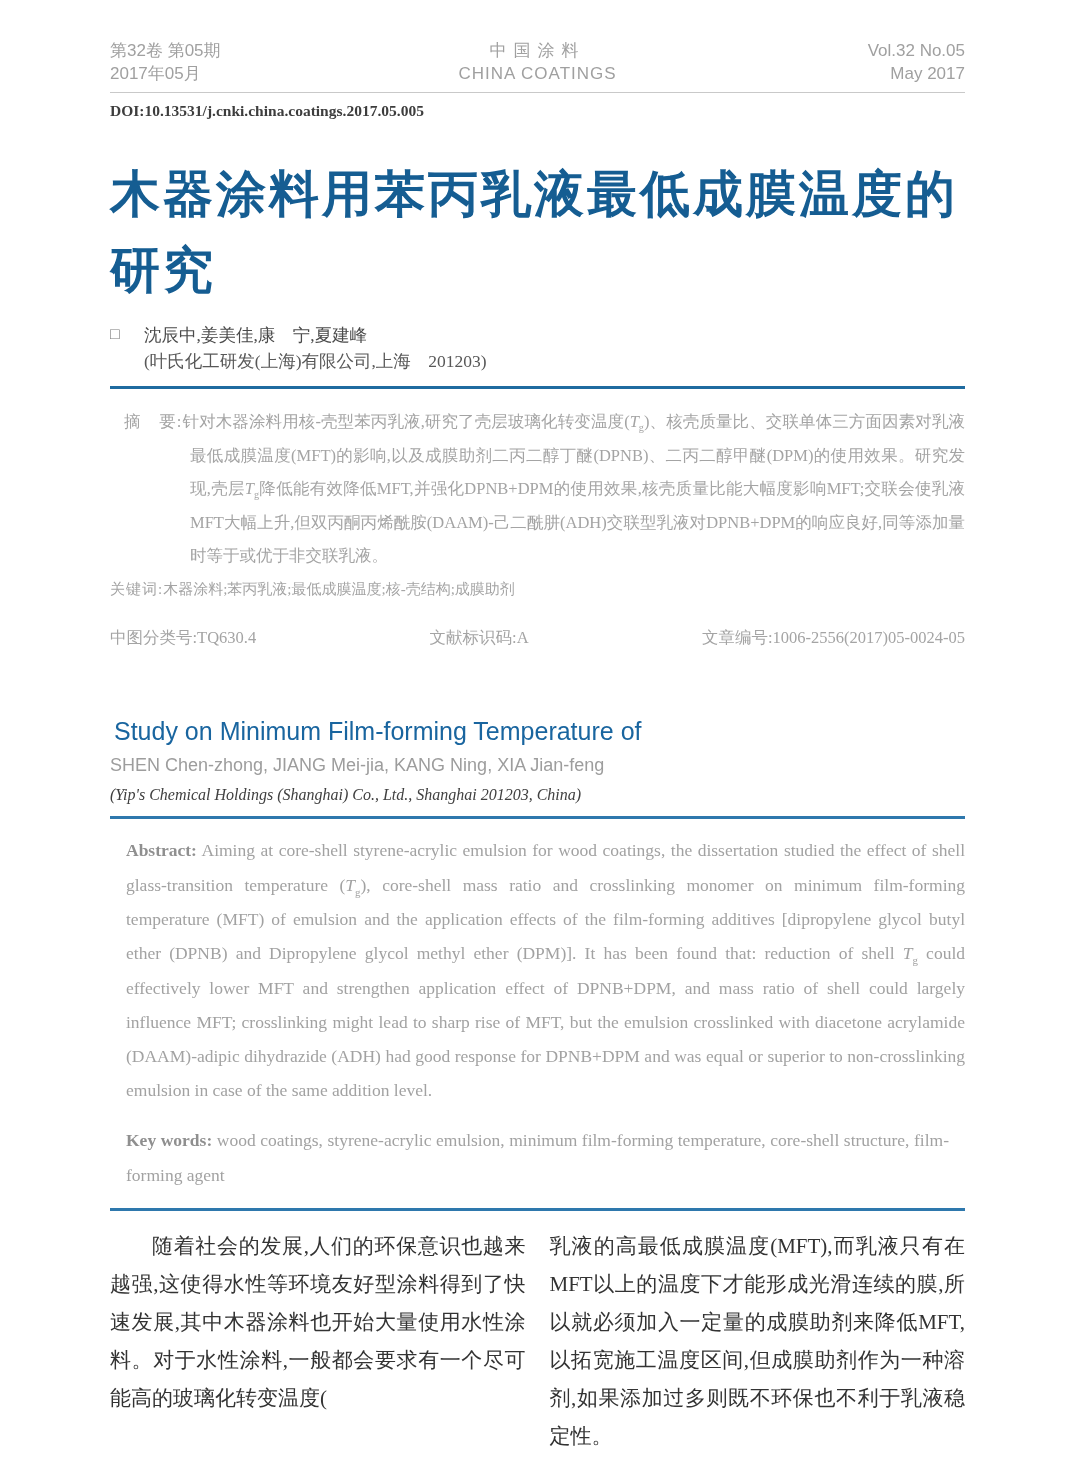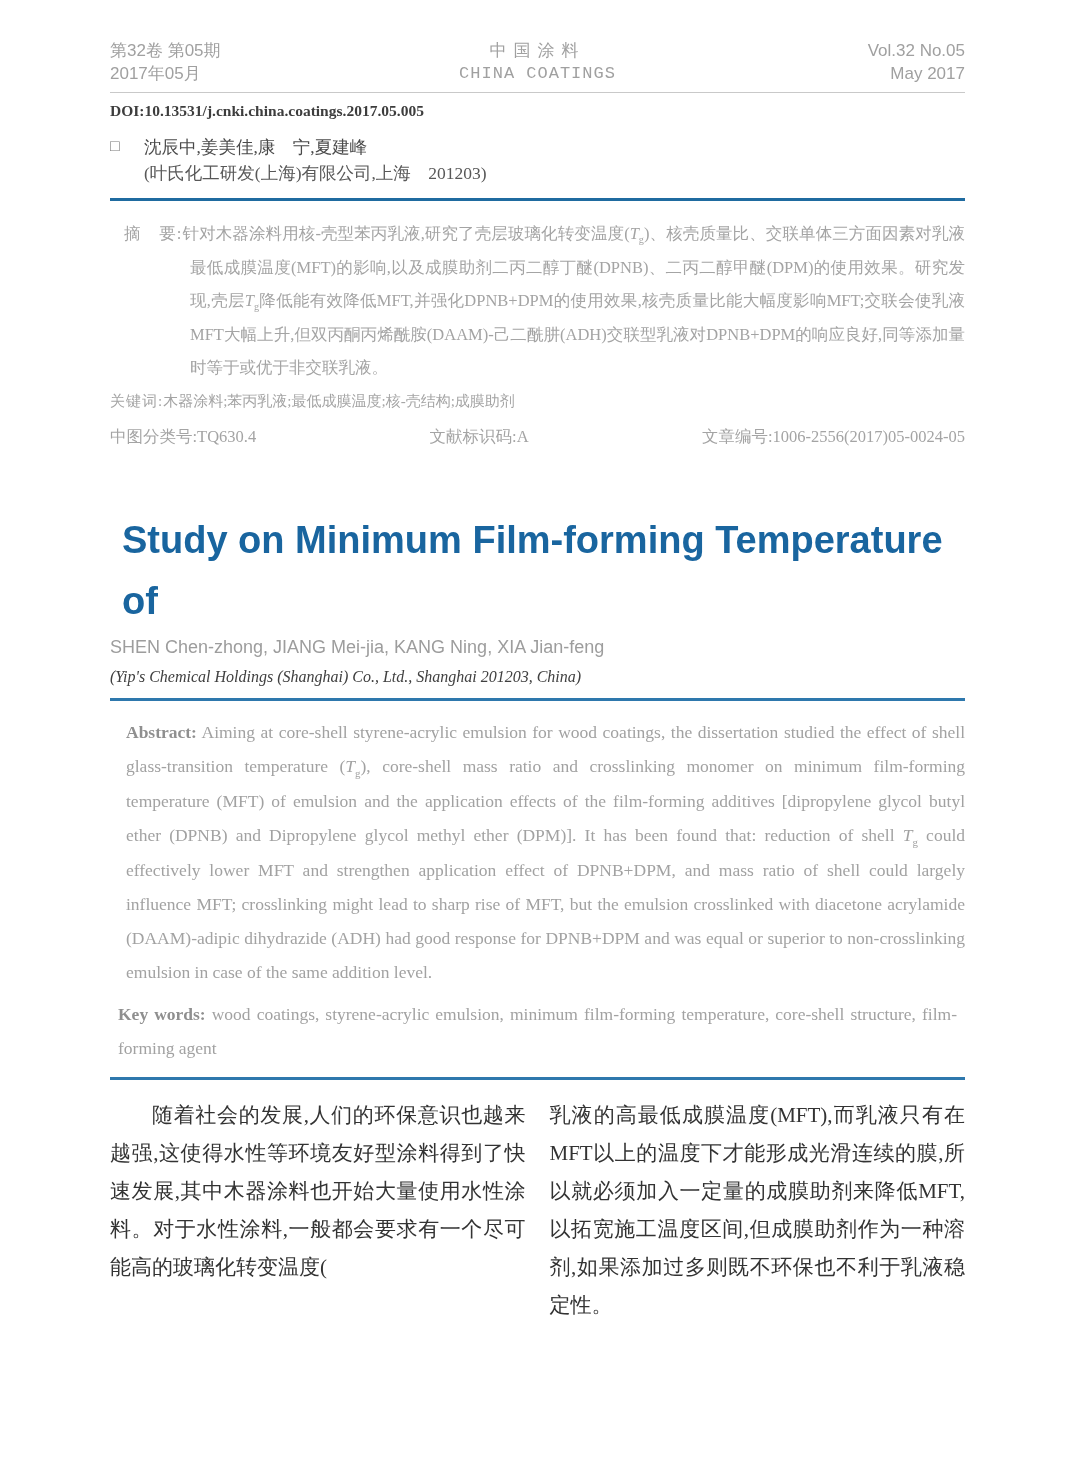--- a/index.html
+++ b/index.html
@@ -11,21 +11,21 @@
   
   .jheader{
     display:flex;justify-content:space-between;align-items:flex-start;
     font-family:"Liberation Sans", sans-serif;font-size:17px;line-height:1.35;
     color:#a0a0a0;border-bottom:1px solid #c9c9c9;padding-bottom:6px;
   }
   .jh-left{width:260px;text-align:left;}
   .jh-center{width:300px;text-align:center;}
   .jh-right{width:260px;text-align:right;}
   .jname-cn{letter-spacing:7px;}
-  .jname-en{letter-spacing:1px;font-family:Liberation Mono, monospace;}
+  .jname-en{letter-spacing:1px;}
   .doi{
     margin-top:9px;font-family:"Liberation Serif", serif;font-weight:bold;
     font-size:15.5px;color:#3d3d3d;
   }
   
   .cn-title{
     margin:36px 0 0 0;font-family:"Liberation Sans", sans-serif;
     font-size:50px;font-weight:800;color:#155d92;line-height:1.52;letter-spacing:3px;
   }
   .authors-cn{display:flex;margin-top:14px;font-size:17.5px;color:#4a4a4a;line-height:1.5;}
@@ -33,40 +33,40 @@
   .affiliation-cn{color:#585858;text-align:right;}
   .rule-blue{height:3px;background:#1f6ba0;border:none;margin:12px 0 0 0;}
   
   .abstract-cn{
     margin:16px 0 0 14px;padding-left:66px;text-indent:-66px;
     font-size:16.5px;line-height:2.0;color:#a4a4a4;text-align:justify;
   }
   .ab-label{letter-spacing:1px;}
   .kw-cn{margin:2px 0 0 0;font-size:15px;line-height:2.0;color:#a4a4a4;}
   .clc-row{
-    display:flex;justify-content:space-between;margin-top:10px;
+    display:flex;justify-content:space-between;margin-top:23px;
     font-size:16.5px;color:#a4a4a4;text-align:center;
   }
   
   .en-title{
-    margin:62px 0 0 12px;font-family:"Liberation Sans", sans-serif;
-    font-size:38px;font-weight:700;color:#19659f;line-height:1.62;letter-spacing:0;
+    margin:62px 0 0 4px;font-family:"Liberation Sans", sans-serif;
+    font-size:25px;font-weight:400;color:#19659f;line-height:1.62;letter-spacing:0;
   }
   .en-authors{
     margin-top:4px;font-family:"Liberation Sans", sans-serif;
     font-size:18px;color:#9d9d9d;
   }
   .en-affil{margin-top:10px;font-style:italic;font-size:16px;color:#404040;}
   .rule-blue2{height:3px;background:#2e78ad;border:none;margin:12px 0 0 0;}
   
   .abstract-en{
     margin:14px 0 0 16px;font-size:17.5px;line-height:1.95;color:#a2a2a2;text-align:justify;
   }
   .en-label{font-weight:bold;color:#8f8f8f;}
-  .kw-en{margin:8px;font-size:17.5px;line-height:1.95;color:#a2a2a2;text-align:justify;}
+  .kw-en{margin:16px;font-size:17.5px;line-height:1.95;color:#a2a2a2;text-align:justify;}
   
   .sec-heading{
     margin:74px 0 0 0;font-family:"Liberation Sans", sans-serif;
     font-size:24px;font-weight:bold;color:#2a72a8;letter-spacing:6px;
   }
   .columns{display:flex;gap:24px;margin-top:16px;}
   .col{width:50%;font-size:21px;line-height:1.81;color:#333;text-align:justify;}
   .col p{margin:0;}
   .col p.indent{text-indent:2em;}
   .it{font-style:italic;}
@@ -86,20 +86,24 @@
       <div class="jname-cn">中国涂料</div>
       <div class="jname-en">CHINA COATINGS</div>
     </div>
     <div class="jh-right">
       <div>Vol.32 No.05</div>
       <div>May 2017</div>
     </div>
   </header>
   <div class="doi">DOI:10.13531/j.cnki.china.coatings.2017.05.005</div>
 
+  <h1 class="cn-title">
+    <span>木器涂料用苯丙乳液最低成膜温度的</span><br>
+    <span>研究</span>
+  </h1>
 
   <div class="authors-cn">
     <span class="marker">□</span>
     <div>
       <div>沈辰中,姜美佳,康　宁,夏建峰</div>
       <div class="affiliation-cn">(叶氏化工研发(上海)有限公司,上海　201203)</div>
     </div>
   </div>
   <hr class="rule-blue">
 

